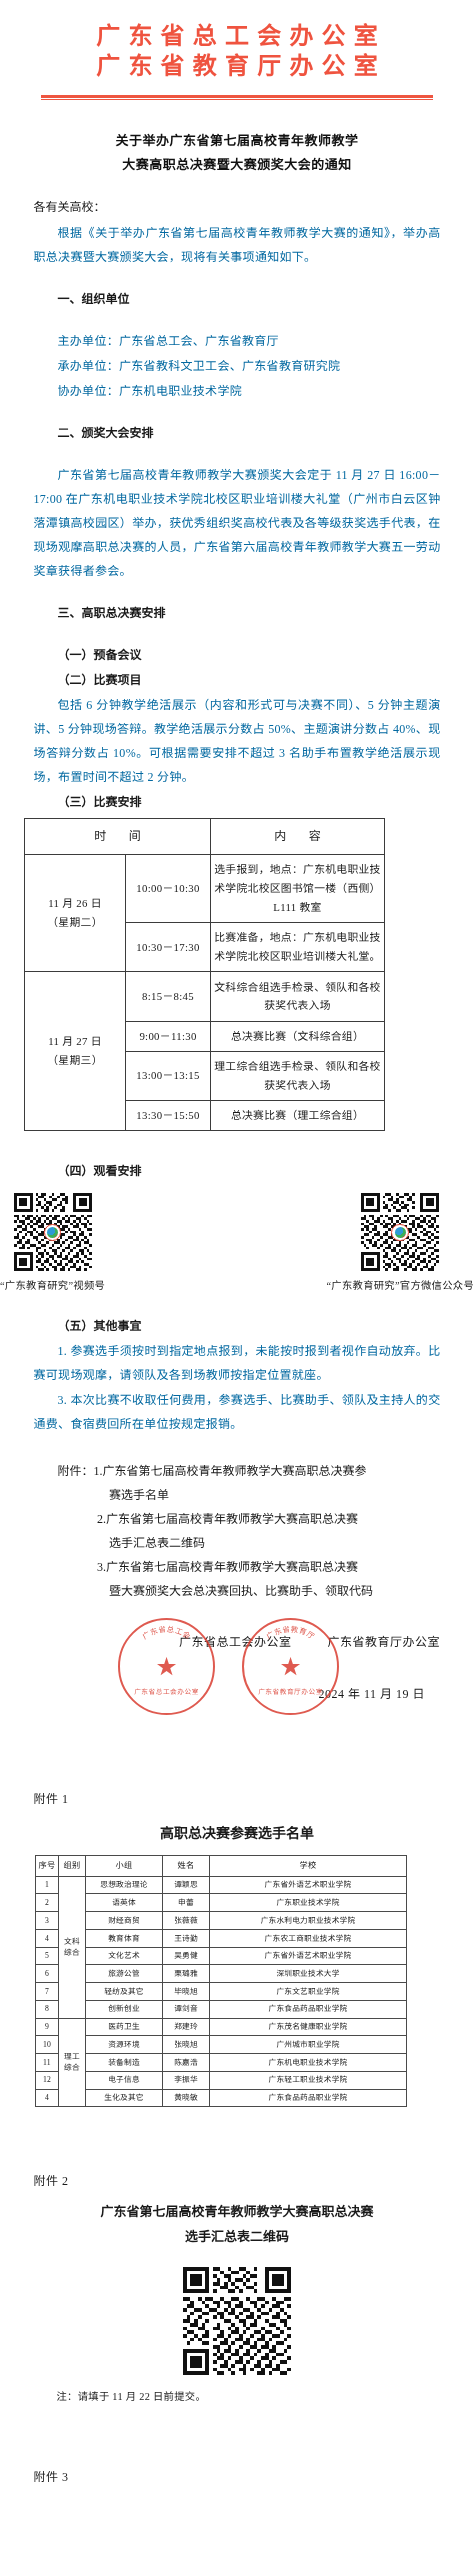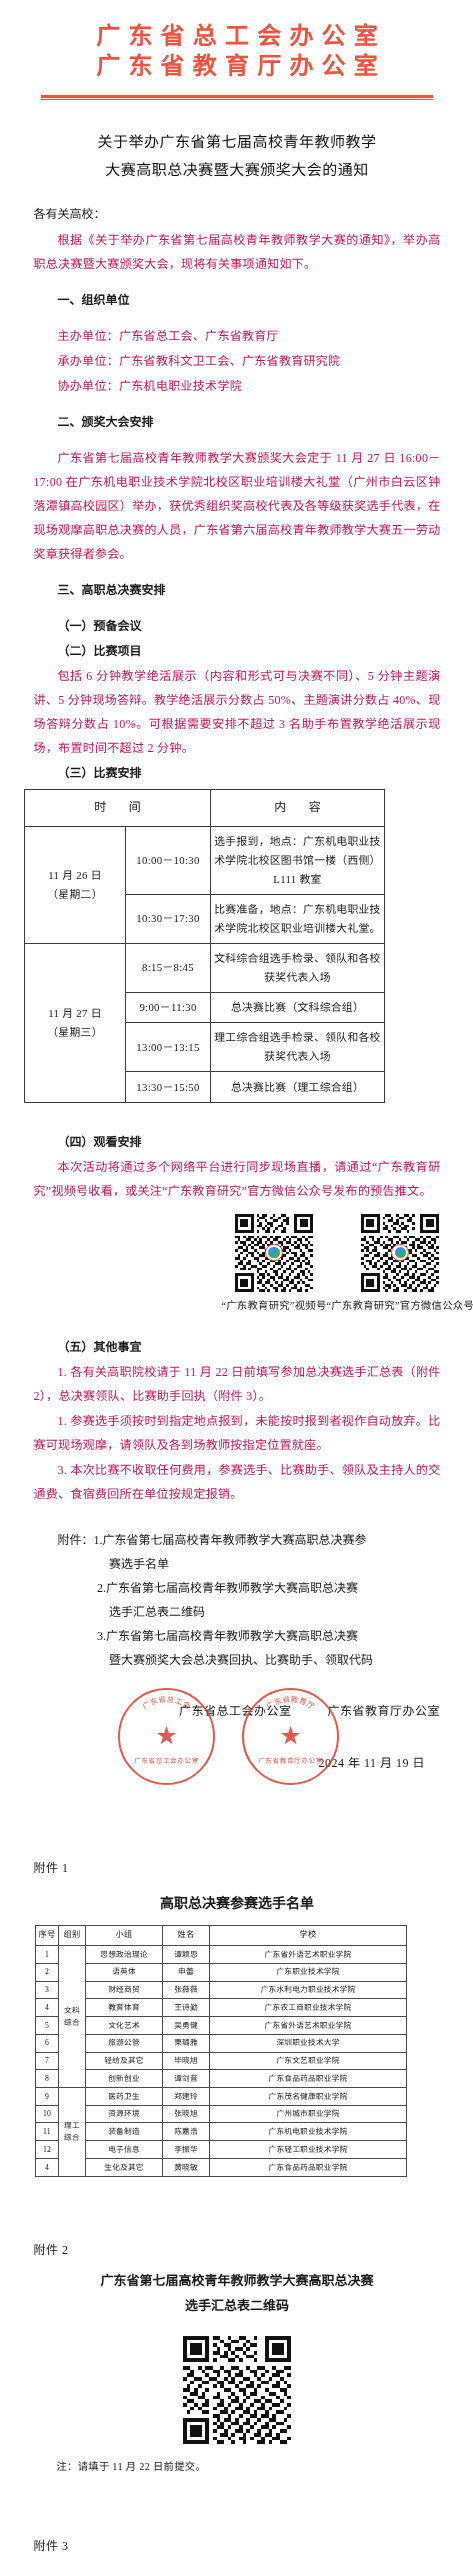--- a/index.html
+++ b/index.html
@@ -49,49 +49,49 @@
     height: 1px;
     background: #ee5540;
   }
 
   
   .doc-title {
     margin: 29px auto 0 auto;
     width: 381px;
     text-align: center;
     font-family: "Liberation Serif", "DejaVu Serif", serif;
-    font-weight: 400;
-    font-size: 15px;
+    font-weight: 700;
+    font-size: 13px;
     line-height: 1.85;
     letter-spacing: 0.5px;
     color: #111;
   }
 
   
   .body-wrap {
     width: 407px;
     margin: 0 auto;
     padding-top: 17.5px;
   }
   .p {
     font-size: 12px;
     line-height: 2.0;
     text-align: justify;
     letter-spacing: 0.3px;
     margin: 0 0 1px 0;
-    color: #be185d;
+    color: #0369a1;
   }
   .p.indent { text-indent: 2em; }
   .salutation { font-size: 12px; line-height: 2.0; margin: 0 0 2.1px 0; }
   .h2 {
     font-size: 12px;
     font-weight: 700;
     line-height: 2.0;
     text-indent: 2em;
-    margin: 12px 0;
+    margin: 18px 0;
     font-family: "Liberation Sans", "DejaVu Sans", sans-serif;
   }
   .h3 {
     font-size: 12px;
     line-height: 2.0;
     text-indent: 2em;
     margin: 1px 0;
     font-weight: 600;
   }
 
@@ -117,21 +117,21 @@
     text-indent: 5.2px;
     padding: 7.2px 3.1px;
   }
   td.date-cell { width: 101px; font-size: 10.8px; line-height: 2.0; }
   td.time-cell { width: 85px; white-space: nowrap; }
   td.content-cell { text-align: left; padding-left: 8.2px; }
 
   
   .qr-row {
     display: flex;
-    justify-content: flex-end;
+    justify-content: space-between;
     margin: 10.3px 0 4.1px 0;
   }
   .qr-block { text-align: center; }
   .qr-img {
     width: 78px; height: 78px;
     margin: 0 auto;
     position: relative;
     background: #fff;
   }
   .qr-img svg { display: block; }
@@ -349,21 +349,20 @@
           <tr>
             <td class="time-cell">13:30－15:50</td>
             <td class="content-cell">总决赛比赛（理工综合组）</td>
           </tr>
         </tbody>
     </table>
   </div>
 
   <div class="body-wrap">
     <div class="h3">（四）观看安排</div>
-    <p class="p indent">本次活动将通过多个网络平台进行同步现场直播，请通过“广东教育研究”视频号收看，或关注“广东教育研究”官方微信公众号发布的预告推文。</p>
   </div>
 
   <div class="qr-row">
     <div class="qr-block">
       <div class="qr-img">
         <svg viewBox="0 0 29 29" width="78" height="78" shape-rendering="crispEdges" aria-hidden="true">
           <rect width="29" height="29" fill="#fff"></rect>
           <g fill="#111">
             <rect x="0" y="0" width="7" height="1"></rect>
               <rect x="0" y="6" width="7" height="1"></rect>
@@ -821,21 +820,20 @@
         <div class="qr-logo">
             <div class="inner"></div>
           </div>
       </div>
       <div class="qr-caption">“广东教育研究”官方微信公众号</div>
     </div>
   </div>
 
   <div class="body-wrap">
     <div class="h3">（五）其他事宜</div>
-    <p class="p indent">1. 各有关高职院校请于 11 月 22 日前填写参加总决赛选手汇总表（附件 2），总决赛领队、比赛助手回执（附件 3）。</p>
     <p class="p indent">1. 参赛选手须按时到指定地点报到，未能按时报到者视作自动放弃。比赛可现场观摩，请领队及各到场教师按指定位置就座。</p>
     <p class="p indent">3. 本次比赛不收取任何费用，参赛选手、比赛助手、领队及主持人的交通费、食宿费回所在单位按规定报销。</p>
 
     <div class="spacer-md"></div>
 
     <div>
       <p class="attach-line">
         <span>附件：</span><span>1.</span><span>广东省第七届高校青年教师教学大赛高职总决赛参</span>
       </p>
       <p class="attach-cont">赛选手名单</p>

